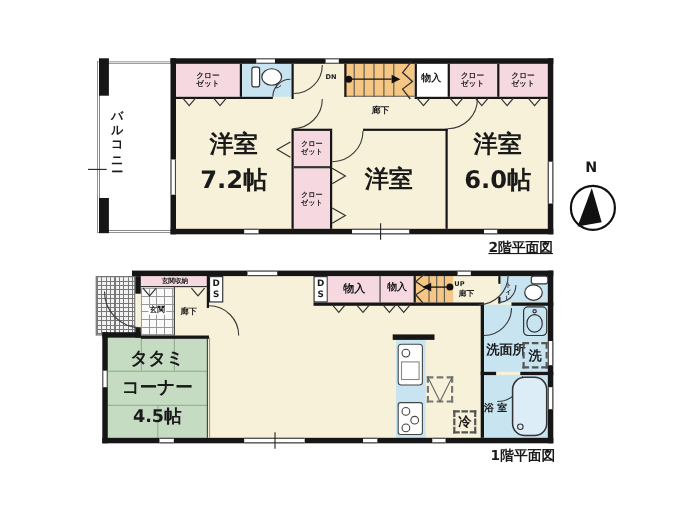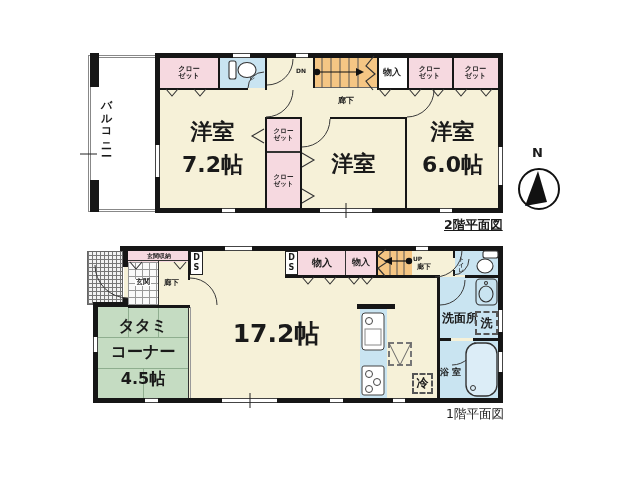--- a/index.html
+++ b/index.html
@@ -151,21 +151,21 @@
     </div>
     <div class="room blue" style="left:440px;top:341px;width:58px;height:57px;"></div>
     <div class="lbl" style="left:440px;top:368px;font-size:9px;letter-spacing:3px;">浴室</div>
 
     <div class="room blue" style="left:360px;top:309px;width:27px;height:89px;"></div>
     <div class="dash" style="left:388px;top:342px;width:24px;height:24px;border-color:#777;"></div>
     <div class="dash" style="left:412px;top:373px;width:21px;height:21px;font-size:12px;border-color:#555;">
       <span>冷</span>
     </div>
     <div class="room ctr lbl" style="left:200px;top:293px;width:152px;height:82px;font-size:25px;line-height:1.45;">
-      <span>17.2帖</span>
+      
     </div>
 
     <div class="wall" style="left:120px;top:246px;width:383px;height:5px;"></div>
     <div class="wall" style="left:93px;top:398px;width:410px;height:5px;"></div>
     <div class="wall" style="left:498px;top:246px;width:5px;height:157px;"></div>
     <div class="wall" style="left:93px;top:302px;width:5px;height:101px;"></div>
     <div class="wall" style="left:93px;top:302px;width:35px;height:5px;"></div>
     <div class="wall" style="left:123px;top:251px;width:5px;height:16px;"></div>
     <div class="wall" style="left:123px;top:298px;width:5px;height:9px;"></div>
     <div class="thin" style="left:128px;top:260px;width:62px;height:1px;"></div>
@@ -188,21 +188,21 @@
     <div class="winH" style="left:225px;top:246px;width:27px;"></div>
     <div class="winH" style="left:416px;top:246px;width:12px;"></div>
     <div class="winH" style="left:145px;top:398px;width:13px;"></div>
     <div class="winH" style="left:222px;top:398px;width:55px;"></div>
     <div class="winH" style="left:330px;top:398px;width:13px;"></div>
     <div class="winH" style="left:393px;top:398px;width:12px;"></div>
     <div class="winV" style="left:93px;top:337px;height:15px;"></div>
     <div class="winV" style="left:498px;top:310px;height:22px;"></div>
     <div class="winV" style="left:498px;top:352px;height:20px;"></div>
 
-    <div class="lbl" style="left:446px;top:407px;font-size:12.5px;font-weight:400;">1階平面図</div>
+    <div class="lbl" style="left:446px;top:407px;font-size:12.5px;font-weight:700;">1階平面図</div>
   </div>
 
   <svg class="abs" style="left:0;top:0;pointer-events:none;" width="635" height="480" viewBox="0 0 635 480">
 
     <g stroke="#3a3a3a" stroke-width="1" fill="none">
       <path d="M248,88 A16,16 0 0 1 264,72"></path>
       <path d="M293,59 A26,26 0 0 1 267,85"></path>
       <path d="M293,90 A27,27 0 0 1 266,117"></path>
       <path d="M330,119 A28,28 0 0 1 302,147"></path>
       <path d="M434,90 A27,27 0 0 1 407,117"></path>

